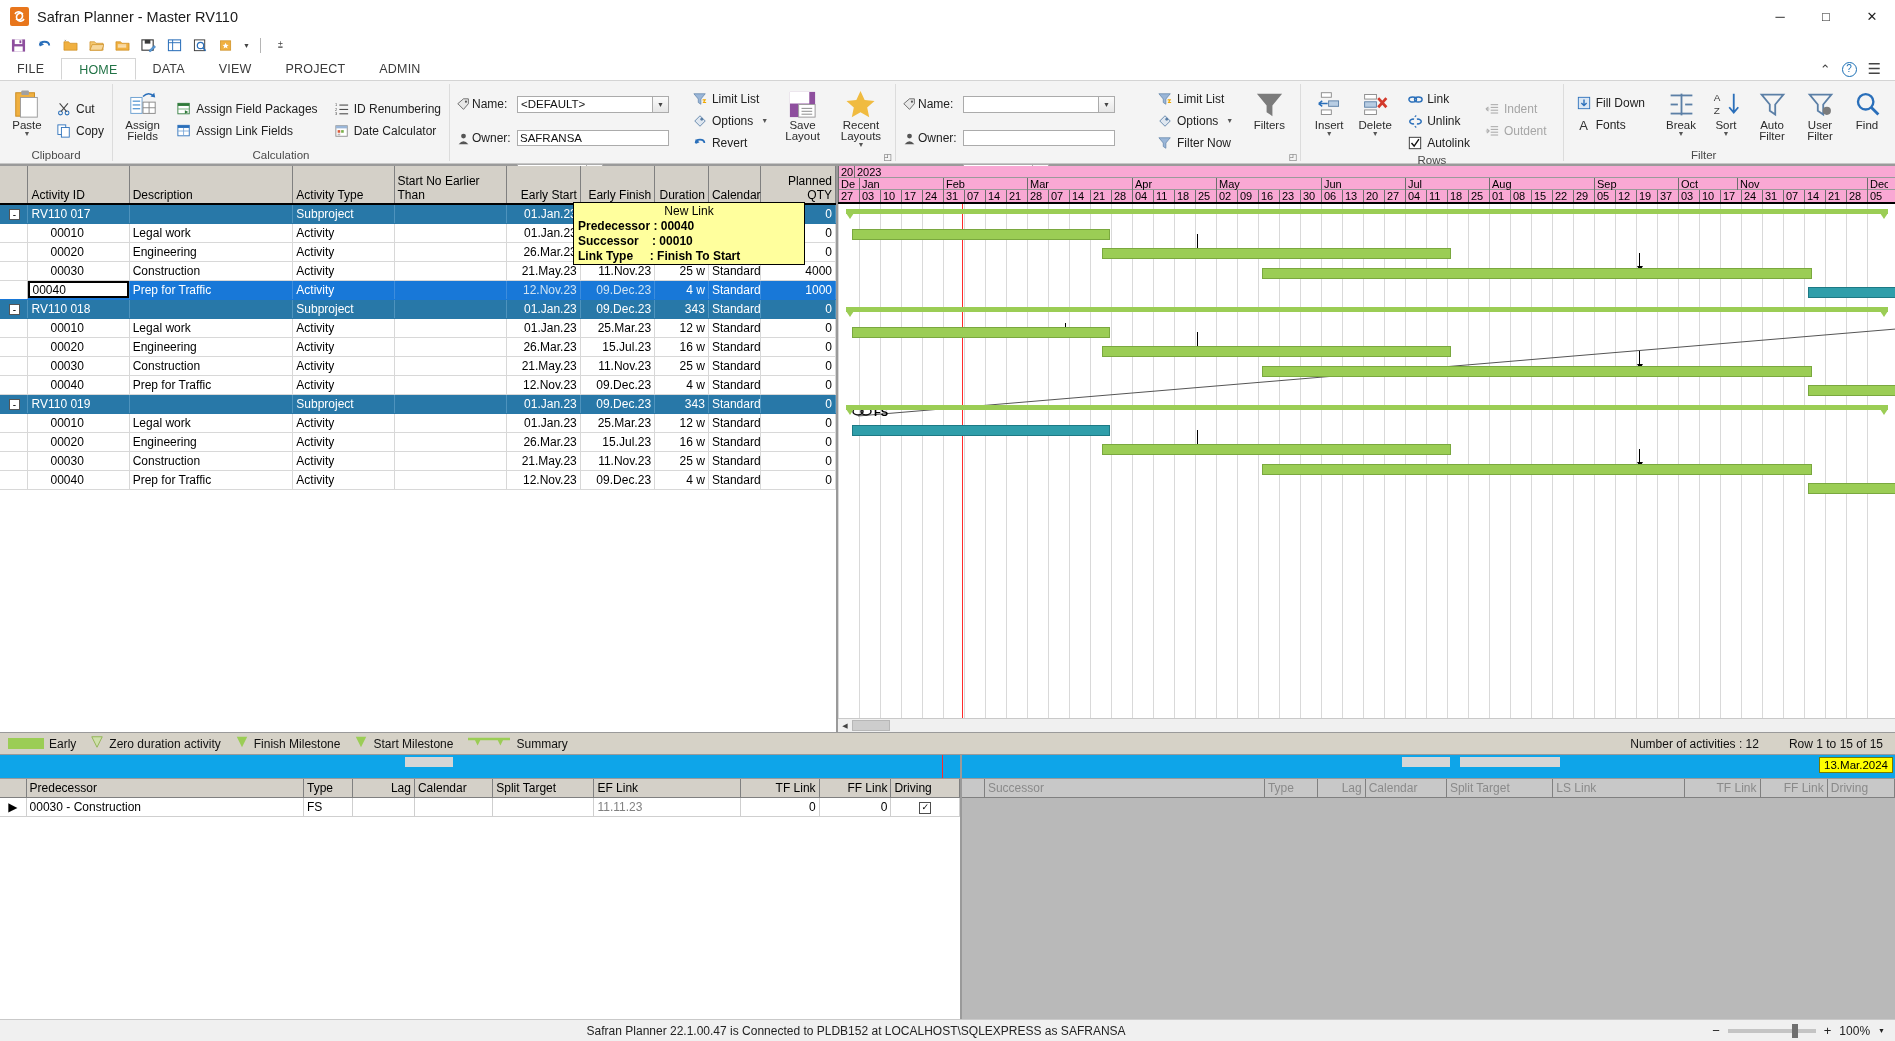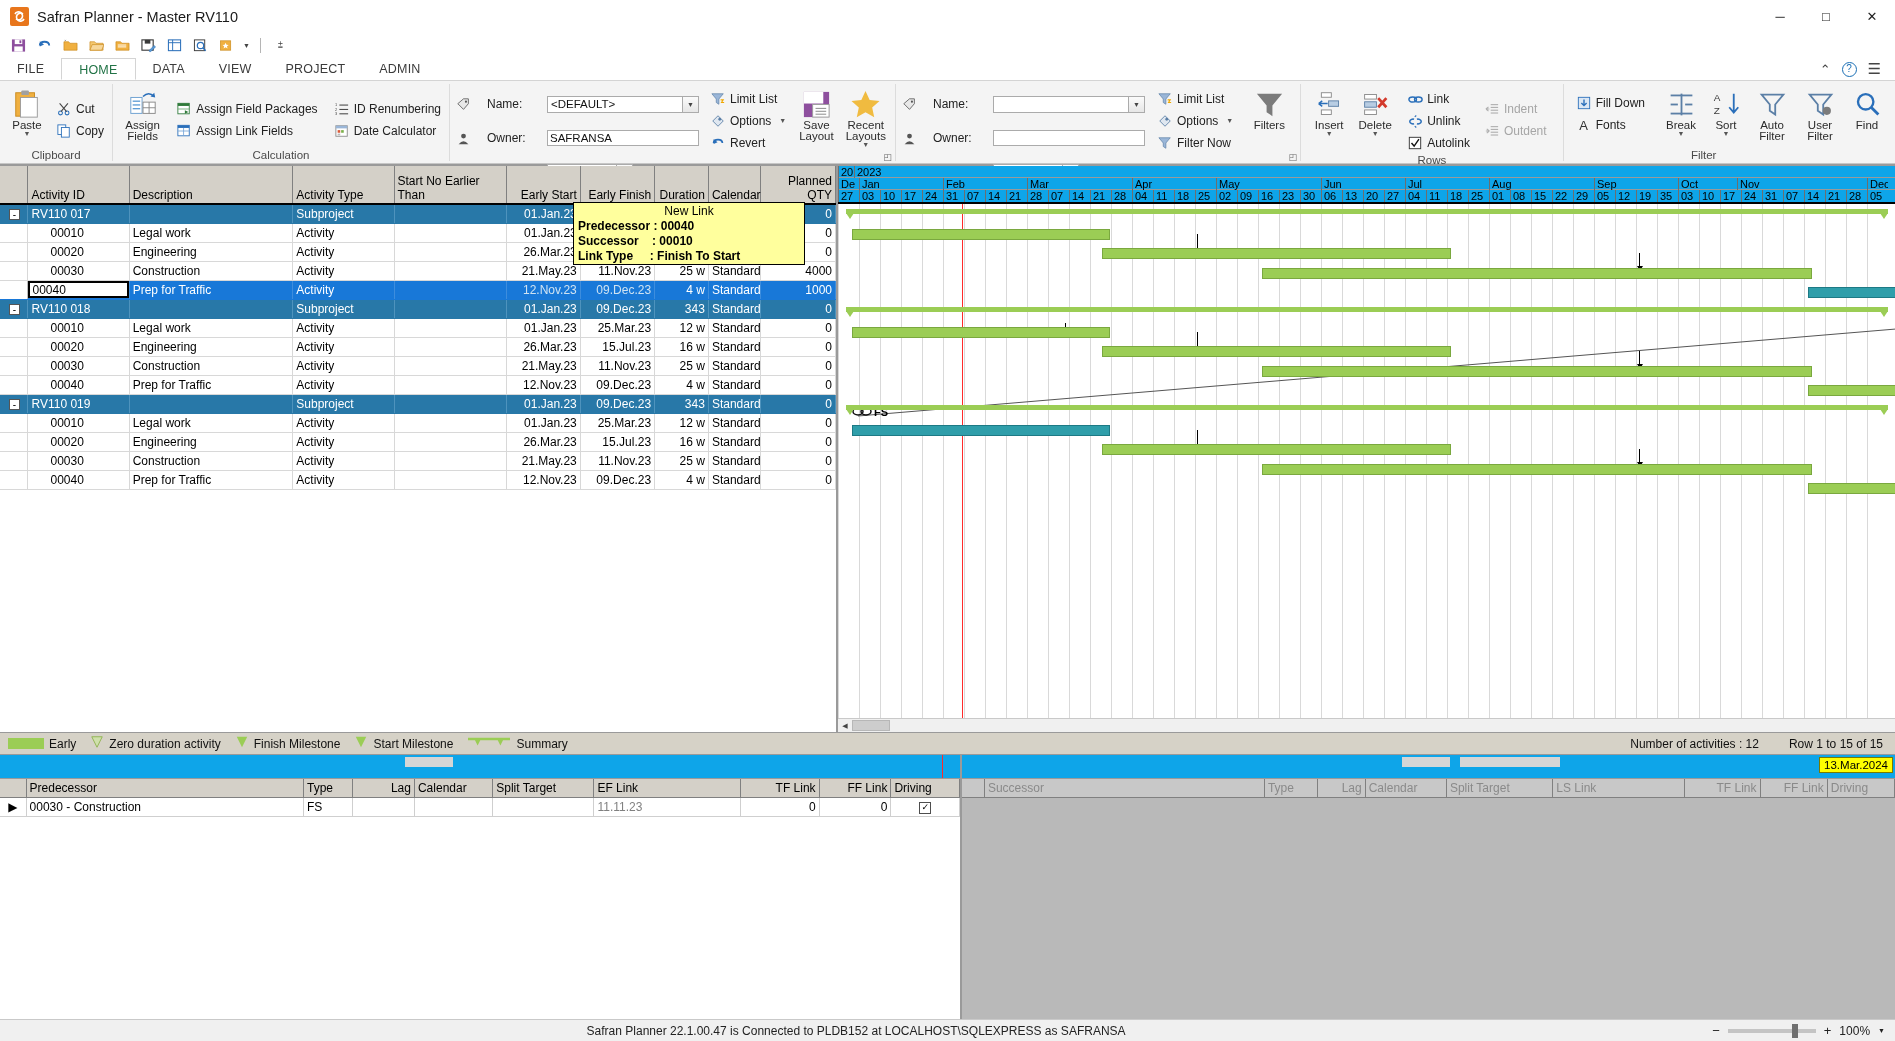--- a/index.html
+++ b/index.html
@@ -73,21 +73,21 @@
   .caret { font-size: 7px; color: #555; line-height: 6px; }
 
   .smallbtn {
     display: flex; align-items: center; gap: 4px; height: 22px;
     font-size: 12px; color: #222; padding: 0 3px; white-space: nowrap;
   }
   .smallbtn.disabled { color: #a6a6a6; }
   .si { width: 16px; height: 16px; display: flex; align-items: center; justify-content: center; flex: 0 0 16px; }
   .col { display: flex; flex-direction: column; }
 
-  .fieldrow { display: flex; align-items: center; height: 32px; gap: 16px; font-size: 12px; color: #222; }
+  .fieldrow { display: flex; align-items: center; height: 32px; gap: 1px; font-size: 12px; color: #222; }
   .fieldrow label { width: 44px; }
   .txtbox {
     height: 16px; border: 1px solid #ababab; background: #fff; font-size: 11.5px;
     padding: 0 2px; line-height: 14px; color: #111;
   }
   .combo { display: flex; height: 17px; border: 1px solid #ababab; background: #fff; align-items: stretch; }
   .combo .cval { flex: 1; font-size: 11.5px; padding: 0 3px; line-height: 15px; color: #111; }
   .combo .carrow {
     width: 16px; background: linear-gradient(#fbfbfb,#e6e6e6); border-left: 1px solid #ababab;
     display: flex; align-items: center; justify-content: center; font-size: 7px; color: #444;
@@ -131,21 +131,21 @@
 
   
   .tooltip {
     position: absolute; background: #ffff9d; border: 1px solid #000; font-size: 12px;
     color: #000; z-index: 40; line-height: 15px;
   }
   .tooltip .tt-title { text-align: center; padding: 1px 6px 0 6px; }
   .tooltip .tt-body { padding: 0 4px 0 4px; white-space: pre; font-weight: bold; }
 
   
-  .tl-head { height: 38px; border-bottom: 2px solid #000; background: #0ea5e9; position: relative; }
+  .tl-head { height: 38px; border-bottom: 2px solid #000; background: #f9a8d4; position: relative; }
   .tl-row { position: relative; height: 12px; border-bottom: 1px solid #9a9a9a; }
   .tl-row.r3 { height: 12px; border-bottom: none; }
   .tl-lbl { position: absolute; top: 0; font-size: 11px; line-height: 12px; color: #000; padding-left: 2px; border-left: 1px solid #6e6e6e; height: 12px; white-space: nowrap; overflow:hidden; }
   .tl-canvas { position: absolute; left: 0; top: 38px; right: 0; bottom: 14px; overflow: hidden; }
   .vline { position: absolute; top: 0; bottom: 0; width: 1px; background: #d9d9d9; }
   .bar { position: absolute; height: 11px; background: #9bcd55; border: 1px solid #7aa83f; }
   .bar.sel { background: #2f9eaa; border-color: #1d7a85; }
   .sumbar { position: absolute; height: 5px; background: #9bcd55; }
   .redline { position: absolute; top: 0; bottom: 0; width: 1px; background: #ff2a2a; }
   .linkline { position: absolute; background: #000; }
@@ -1054,21 +1054,21 @@
             <div class="tl-lbl" style="left: 609px; width: 21px;">18</div>
             <div class="tl-lbl" style="left: 630px; width: 21px;">25</div>
             <div class="tl-lbl" style="left: 651px; width: 21px;">01</div>
             <div class="tl-lbl" style="left: 672px; width: 21px;">08</div>
             <div class="tl-lbl" style="left: 693px; width: 21px;">15</div>
             <div class="tl-lbl" style="left: 714px; width: 21px;">22</div>
             <div class="tl-lbl" style="left: 735px; width: 21px;">29</div>
             <div class="tl-lbl" style="left: 756px; width: 21px;">05</div>
             <div class="tl-lbl" style="left: 777px; width: 21px;">12</div>
             <div class="tl-lbl" style="left: 798px; width: 21px;">19</div>
-            <div class="tl-lbl" style="left: 819px; width: 21px;">35</div>
+            <div class="tl-lbl" style="left: 819px; width: 21px;">37</div>
             <div class="tl-lbl" style="left: 840px; width: 21px;">03</div>
             <div class="tl-lbl" style="left: 861px; width: 21px;">10</div>
             <div class="tl-lbl" style="left: 882px; width: 21px;">17</div>
             <div class="tl-lbl" style="left: 903px; width: 21px;">24</div>
             <div class="tl-lbl" style="left: 924px; width: 21px;">31</div>
             <div class="tl-lbl" style="left: 945px; width: 21px;">07</div>
             <div class="tl-lbl" style="left: 966px; width: 21px;">14</div>
             <div class="tl-lbl" style="left: 987px; width: 21px;">21</div>
             <div class="tl-lbl" style="left: 1008px; width: 21px;">28</div>
             <div class="tl-lbl" style="left: 1029px; width: 21px;">05</div>

